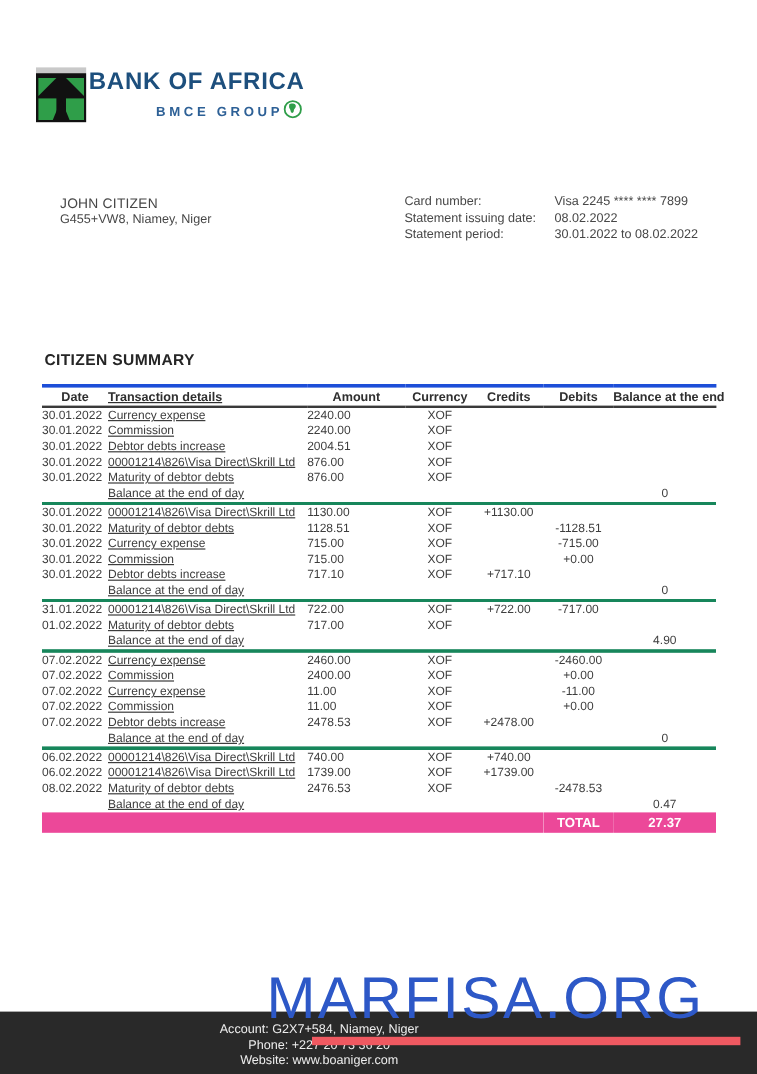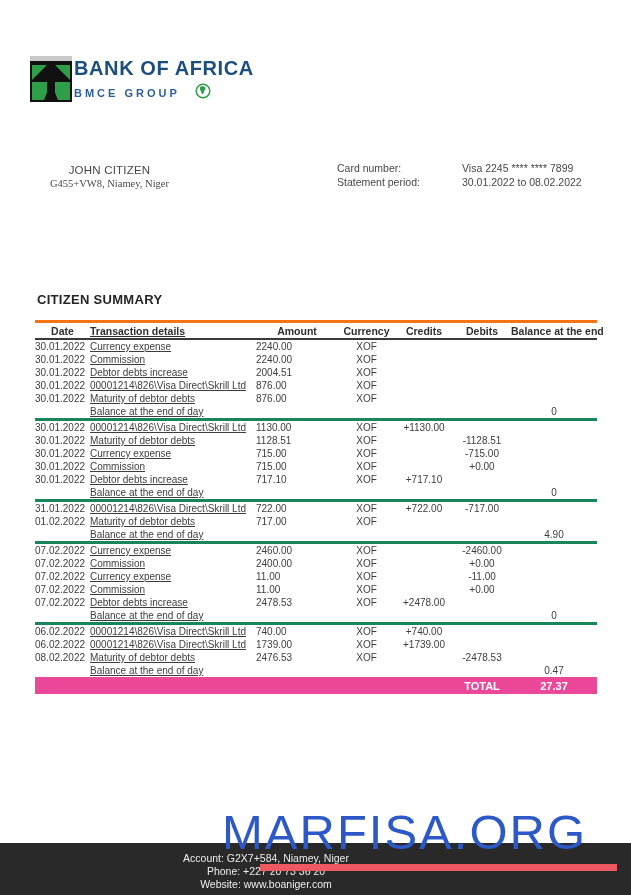--- a/index.html
+++ b/index.html
@@ -6,38 +6,38 @@
   .page{
     position:relative;width:631px;height:895px;background:#ffffff;
     font-family:"Liberation Sans", sans-serif;overflow:hidden;
   }
 
   
   .logo-block{position:absolute;left:30px;top:56px;display:flex;align-items:flex-start;}
   .logo-mark svg{display:block;}
   .brand-text{display:flex;flex-direction:column;margin-left:2px;}
   .bank-name{font-size:20px;font-weight:700;color:#1d4f7d;letter-spacing:.6px;line-height:24px;white-space:nowrap;}
-  .bmce-row{display:flex;align-items:center;gap:15px;margin-top:3px;padding-right:2px;}
+  .bmce-row{display:flex;align-items:center;justify-content:flex-end;margin-top:3px;padding-right:2px;}
   .bmce-name{font-size:11px;font-weight:700;color:#2d6096;letter-spacing:3px;white-space:nowrap;}
 
   
   .customer{position:absolute;left:50px;top:163px;color:#474747;}
-  .customer-name{font-size:11.5px;line-height:14px;letter-spacing:.2px;text-align:center;}
-  .customer-address{font-size:10.5px;line-height:13px;font-family:Liberation Serif, serif;}
+  .customer-name{font-size:11.5px;line-height:14px;letter-spacing:.2px;}
+  .customer-address{font-size:10.5px;line-height:13px;}
   .statement-fields{position:absolute;left:337px;top:162px;}
   .sf-row{display:flex;font-size:10.5px;line-height:13.5px;color:#474747;}
   .sf-label{width:125px;flex:0 0 auto;}
   .sf-value{white-space:nowrap;}
 
   
   .summary-title{position:absolute;left:37px;top:292px;font-size:13px;font-weight:700;color:#252525;letter-spacing:.3px;}
   .tx-table{
     position:absolute;left:35px;top:320px;width:562px;
     border-collapse:collapse;table-layout:fixed;
-    border-top:3px solid #f97316;
+    border-top:3px solid #1d4ed8;
     font-size:10px;color:#3d3d3d;
   }
   .tx-table thead th{height:15px;padding:0;font-size:10.5px;font-weight:700;color:#2f2f2f;border-bottom:2px solid #3a3a3a;white-space:nowrap;}
   .tx-table td{height:13px;padding:0;white-space:nowrap;overflow:hidden;}
   .tx-table tr.sep td{height:3px;background:#17865b;}
   .c-date{text-align:left;padding-left:3px;}
   th.c-date{text-align:center;padding-left:0;}
   .c-details{text-align:left;padding-left:7px;text-decoration:underline;}
   .c-amount{text-align:left;padding-left:3px;}
   th.c-amount{text-align:center;padding-left:0;}
@@ -90,20 +90,24 @@
     <div class="customer-name">JOHN CITIZEN</div>
     <div class="customer-address">G455+VW8, Niamey, Niger</div>
   </div>
 
   <div class="statement-fields">
       <div class="sf-row">
         <span class="sf-label">Card number:</span>
         <span class="sf-value">Visa 2245 **** **** 7899</span>
       </div>
       <div class="sf-row">
+        <span class="sf-label">Statement issuing date:</span>
+        <span class="sf-value">08.02.2022</span>
+      </div>
+      <div class="sf-row">
         <span class="sf-label">Statement period:</span>
         <span class="sf-value">30.01.2022 to 08.02.2022</span>
       </div>
     </div>
 
   <div class="summary-title">CITIZEN SUMMARY</div>
 
   <table class="tx-table">
     <colgroup>
       <col style="width:55px">

